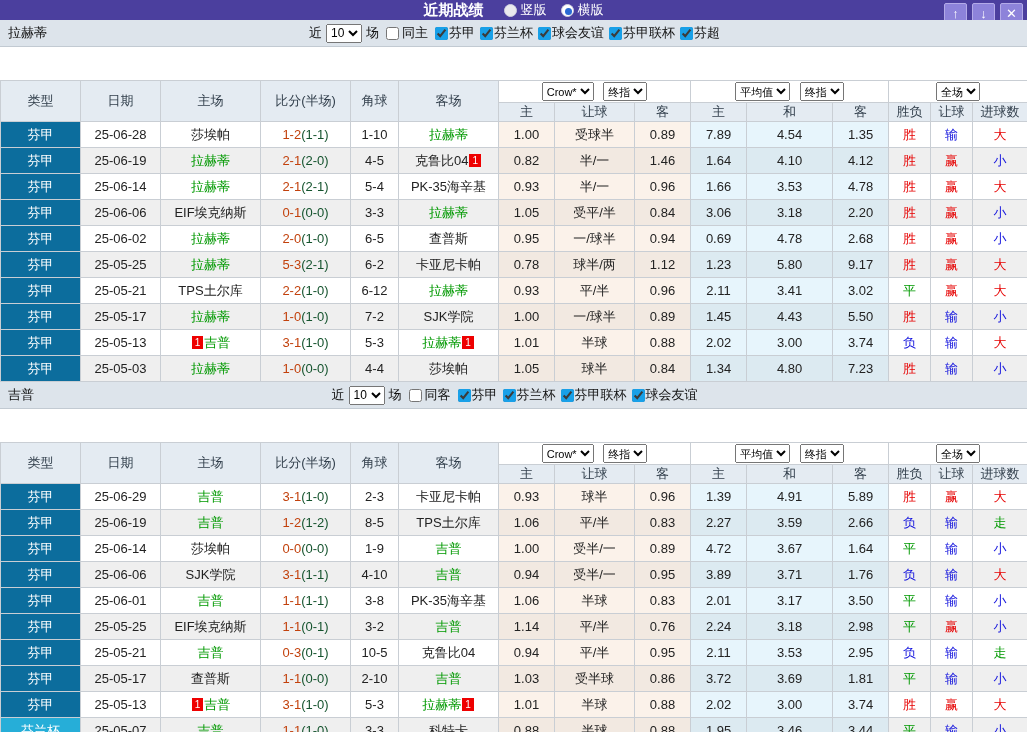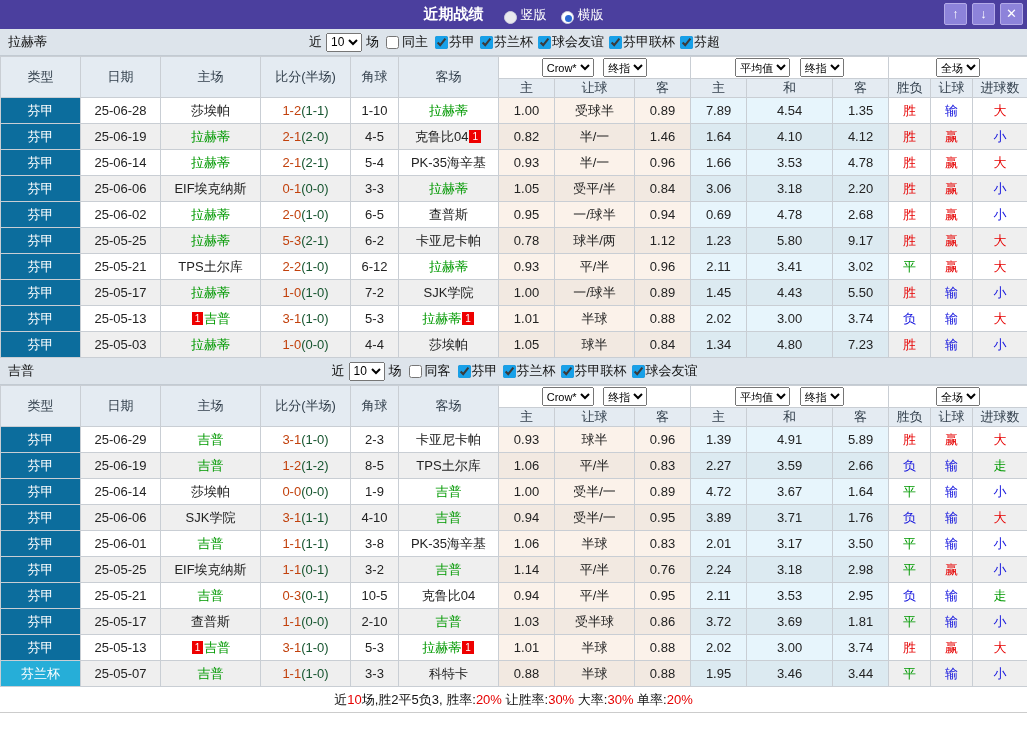--- a/index.html
+++ b/index.html
@@ -4,26 +4,26 @@
 <style>
   * { box-sizing: border-box; }
   html,body { margin:0; padding:0; background:#fff; }
   body {
     width:1027px; height:732px; overflow:hidden;
     font-family:"Liberation Sans","DejaVu Sans",sans-serif;
     font-size:13px; color:#222;
   }
   
   .titlebar {
-    height:29px; background:#4b3f9e; position:relative;
+    height:20px; background:#4b3f9e; position:relative;
     display:flex; align-items:center; justify-content:center;
     color:#fff;
   }
   .titlebar .title { font-weight:bold; font-size:15px; margin-right:10px; }
-  .radio-group { display:flex; align-items:flex-end; gap:4px; font-size:13px; }
+  .radio-group { display:flex; align-items:center; gap:4px; font-size:13px; }
   .radio-dot {
     display:inline-block; width:13px; height:13px; border-radius:50%;
     background:#e9e9ee; border:1px solid #cfcfe0; position:relative; margin-left:10px;
   }
   .radio-dot.checked { background:#fff; }
   .radio-dot.checked::after {
     content:""; position:absolute; left:3px; top:3px; width:7px; height:7px;
     border-radius:50%; background:#2a6ad4;
   }
   .win-buttons { position:absolute; right:4px; top:3px; display:flex; gap:5px; }
@@ -38,21 +38,21 @@
     position:relative; display:flex; align-items:center; font-size:13px;
   }
   .team-name { position:absolute; left:8px; color:#111; }
   .filters { margin:0 auto; display:flex; align-items:center; }
   .flabel { margin:0 2px; color:#111; }
   .filters select { font-size:12px; height:19px; margin:0 2px; }
   .filters input[type=checkbox] {
     width:13px; height:13px; margin:0 1px 0 5px; accent-color:#18a0e8;
   }
   
-  table { border-collapse:collapse; table-layout:fixed; width:1027px; }
+  table { border-collapse:collapse; table-layout:fixed; width:1027px;margin-top:33px; }
   th, td {
     border:1px solid #c9ced4; text-align:center; white-space:nowrap;
     overflow:hidden; padding:0;
   }
   thead th { background:#e4ebf2; color:#33404d; font-weight:normal; font-size:13px; }
   thead tr.hA th { height:22px; }
   thead tr.hB th { height:16px; }
   thead th.sel-cell { background:#fff; }
   thead select { font-size:11px; height:19px; margin:0 3px; vertical-align:middle; }
   tbody tr { height:26px; background:#fff; }

